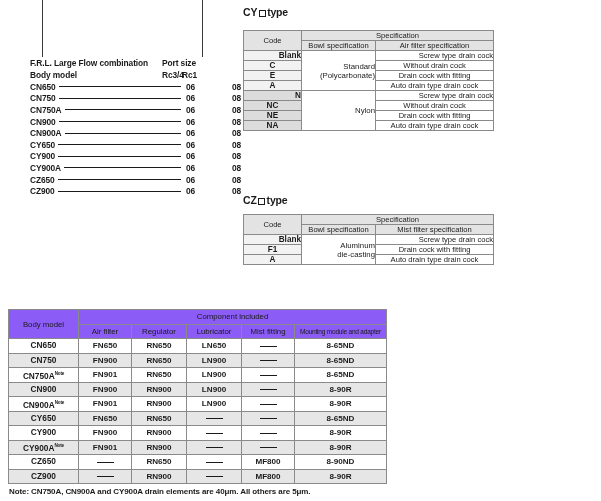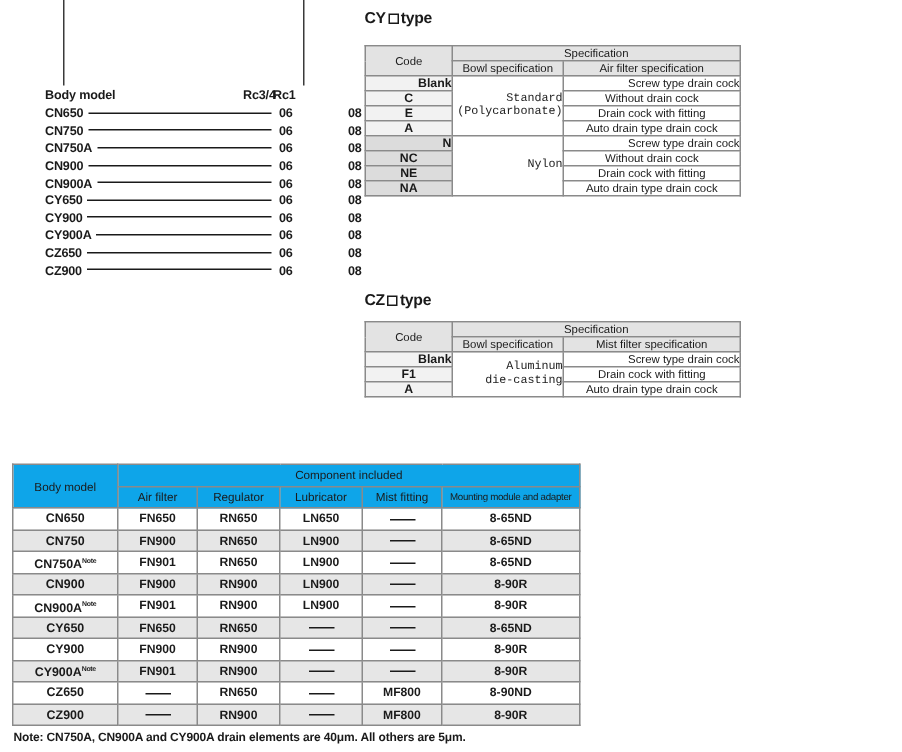--- a/index.html
+++ b/index.html
@@ -89,21 +89,21 @@
     text-align: center;
     vertical-align: middle;
     font-size: 7.6px;
     font-weight: normal;
     color: #1a1a1a;
     line-height: 9px;
   }
   table.spec th.hd { background: #e3e3e3; font-weight: normal; }
   table.spec td.code { background: #f2f2f2; font-weight: bold; font-size: 8.2px; }
   table.spec td.code.shaded { background: #dcdcdc; }
-  table.spec td.bowl { font-size: 7.8px; font-family: Liberation Mono, monospace; }
+  table.spec td.bowl { font-size: 7.8px; }
   
   table.spec { border: 1.3px solid #2b2b2b; }
   table.spec tr.thick-top td, table.spec tr.thick-top th { border-top: 1.3px solid #2b2b2b; text-align: right; }
 
   
   table.comp {
     position: absolute;
     left: 8px;
     top: 309px;
     width: 378px;
@@ -115,21 +115,21 @@
   table.comp th, table.comp td {
     border: 0.7px solid #8a8a8a;
     padding: 0;
     text-align: center;
     vertical-align: middle;
     font-size: 7.8px;
     font-weight: normal;
     line-height: 9px;
     height: 14.5px;
   }
-  table.comp th.hd { background: #0ea5e9; text-align: center; }
+  table.comp th.hd { background: #8b5cf6; text-align: center; }
   table.comp td.model { font-weight: bold; font-size: 8.3px; background: #fff; }
   table.comp tr.alt td { background: #e6e6e6; }
   table.comp tr.alt td.model { background: #e6e6e6; }
   table.comp td.val { font-weight: bold; font-size: 8.1px; }
   table.comp th.small { font-size: 6.5px; letter-spacing: -0.2px; }
   sup.note {
     font-size: 4.6px;
     font-weight: bold;
     vertical-align: super;
     letter-spacing: -0.2px;
@@ -156,20 +156,25 @@
 </style>
 </head>
 <body>
 
 <div id="page">
 
   <div class="vline" style="left:42px; top:0px; height:57px;"></div>
   <div class="vline" style="left:202px; top:0px; height:57px;"></div>
 
   <div id="model-list">
+    <div class="ml-head">
+      <span class="t1">F.R.L. Large Flow combination</span>
+      <span class="t2">Port size</span>
+      <span class="t3"></span>
+    </div>
     <div class="ml-head ml-head2">
       <span class="t1">Body model</span>
       <span class="t2">Rc3/4</span>
       <span class="t3">Rc1</span>
     </div>
     <div id="model-list-rows">
         <div class="ml-row">
           <span class="ml-name">CN650</span>
           <span class="ml-lead"></span>
           <span class="ml-p1">06</span>

